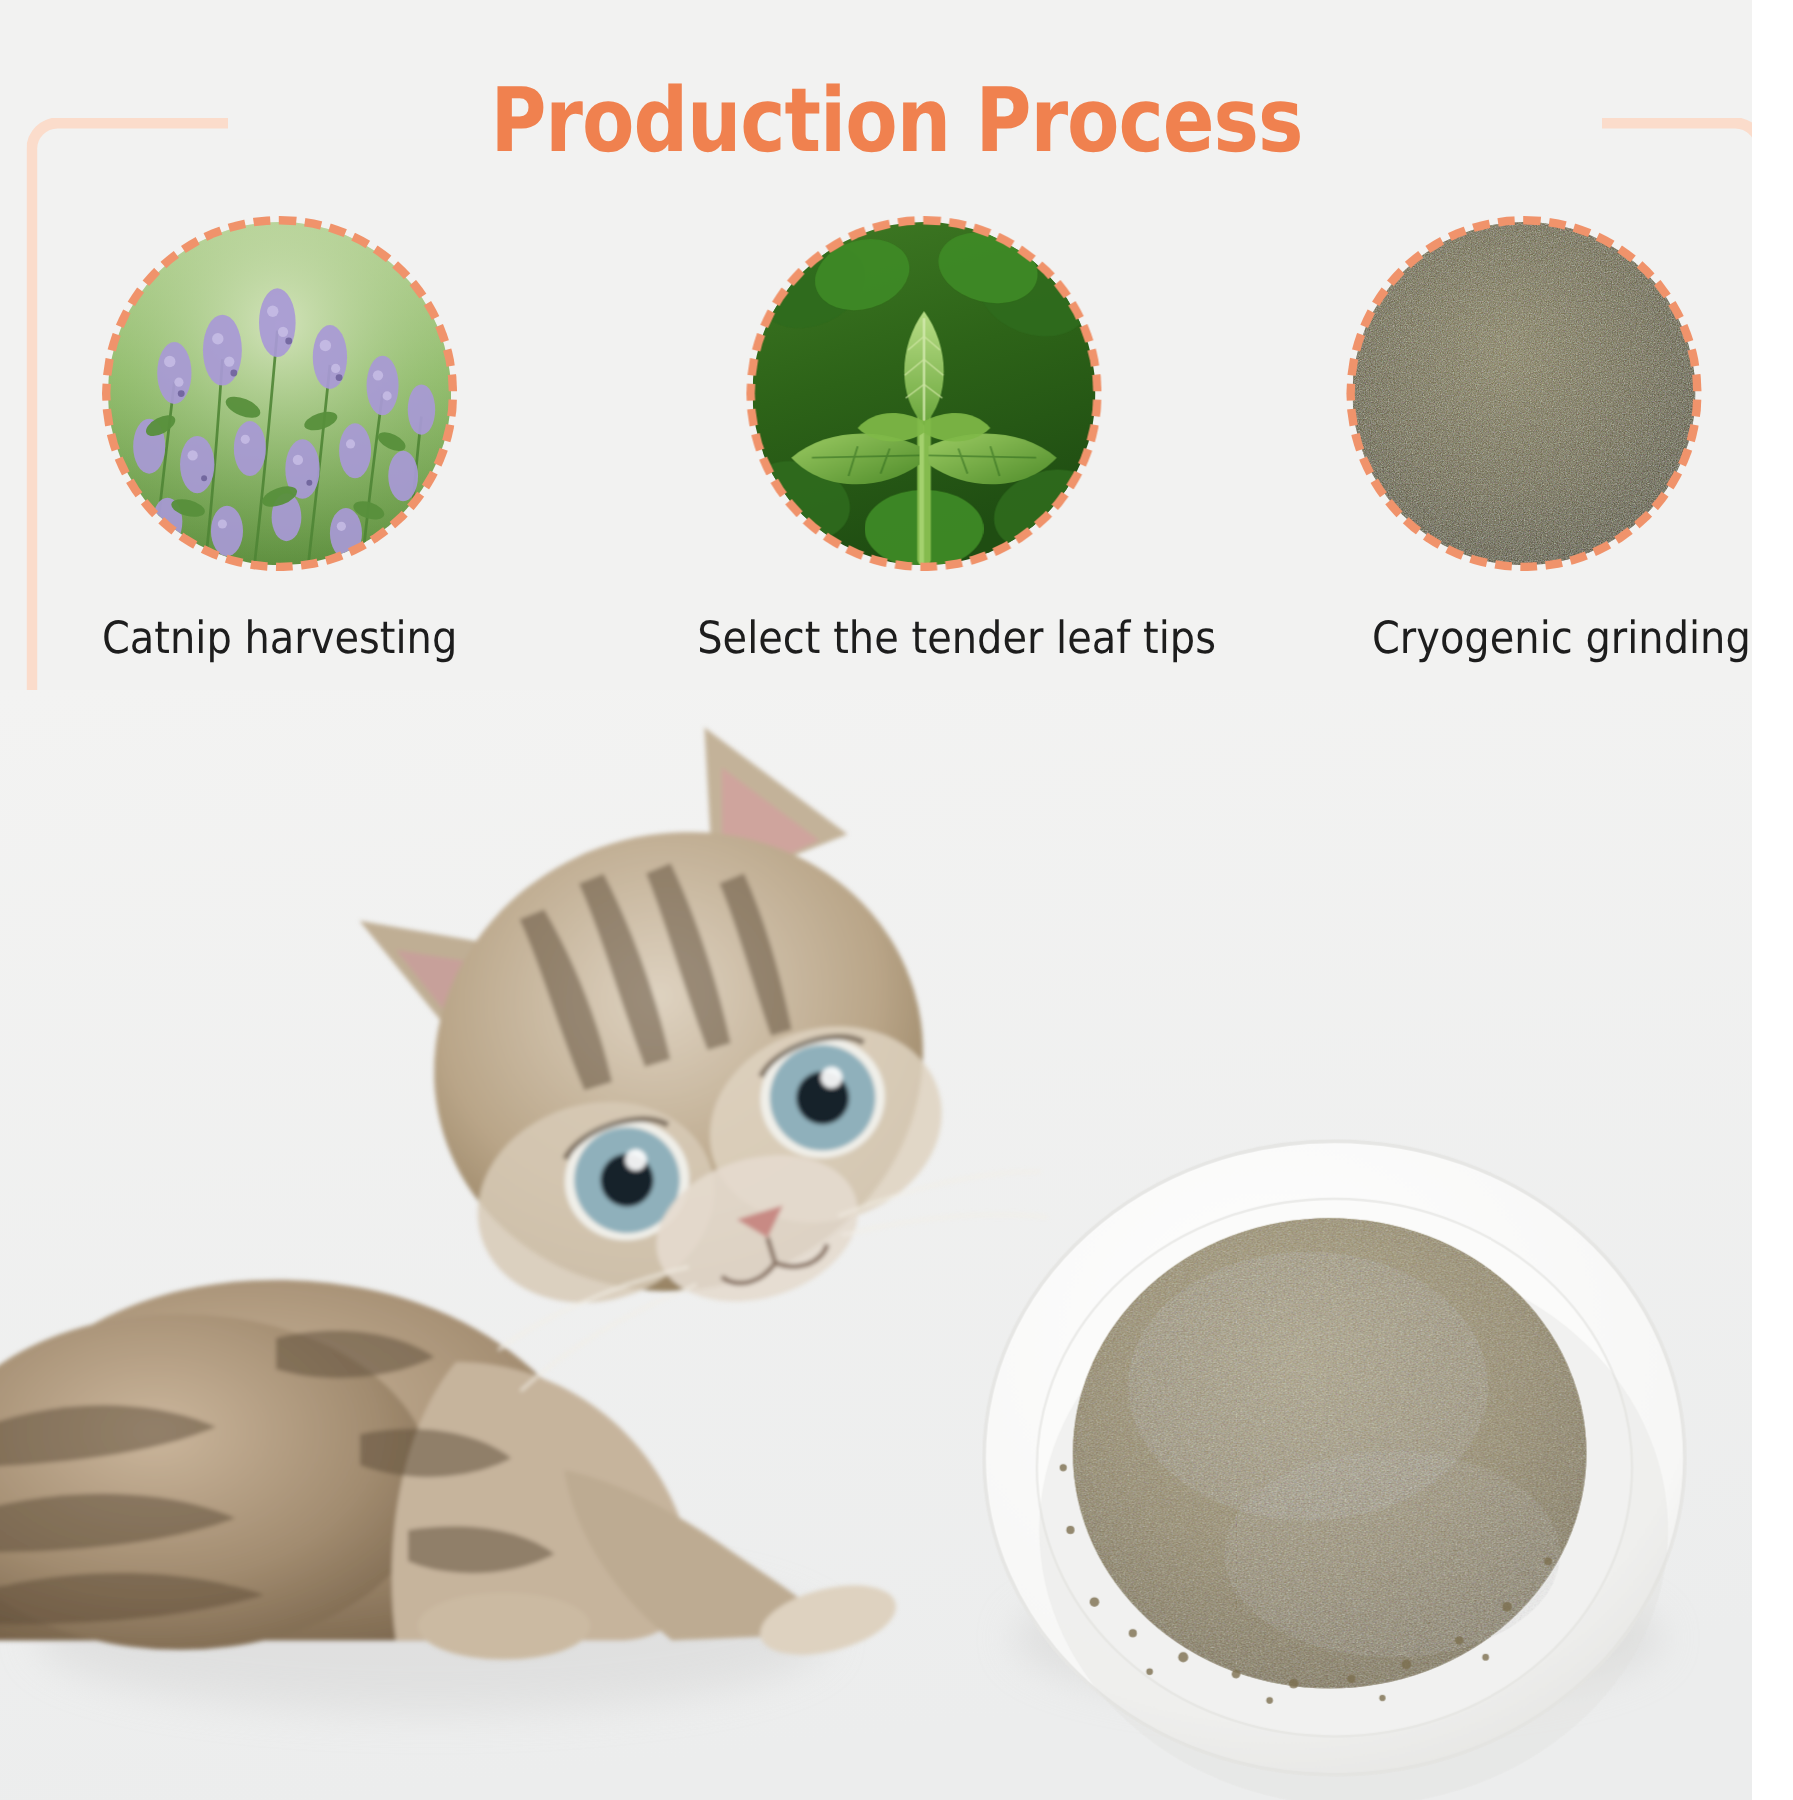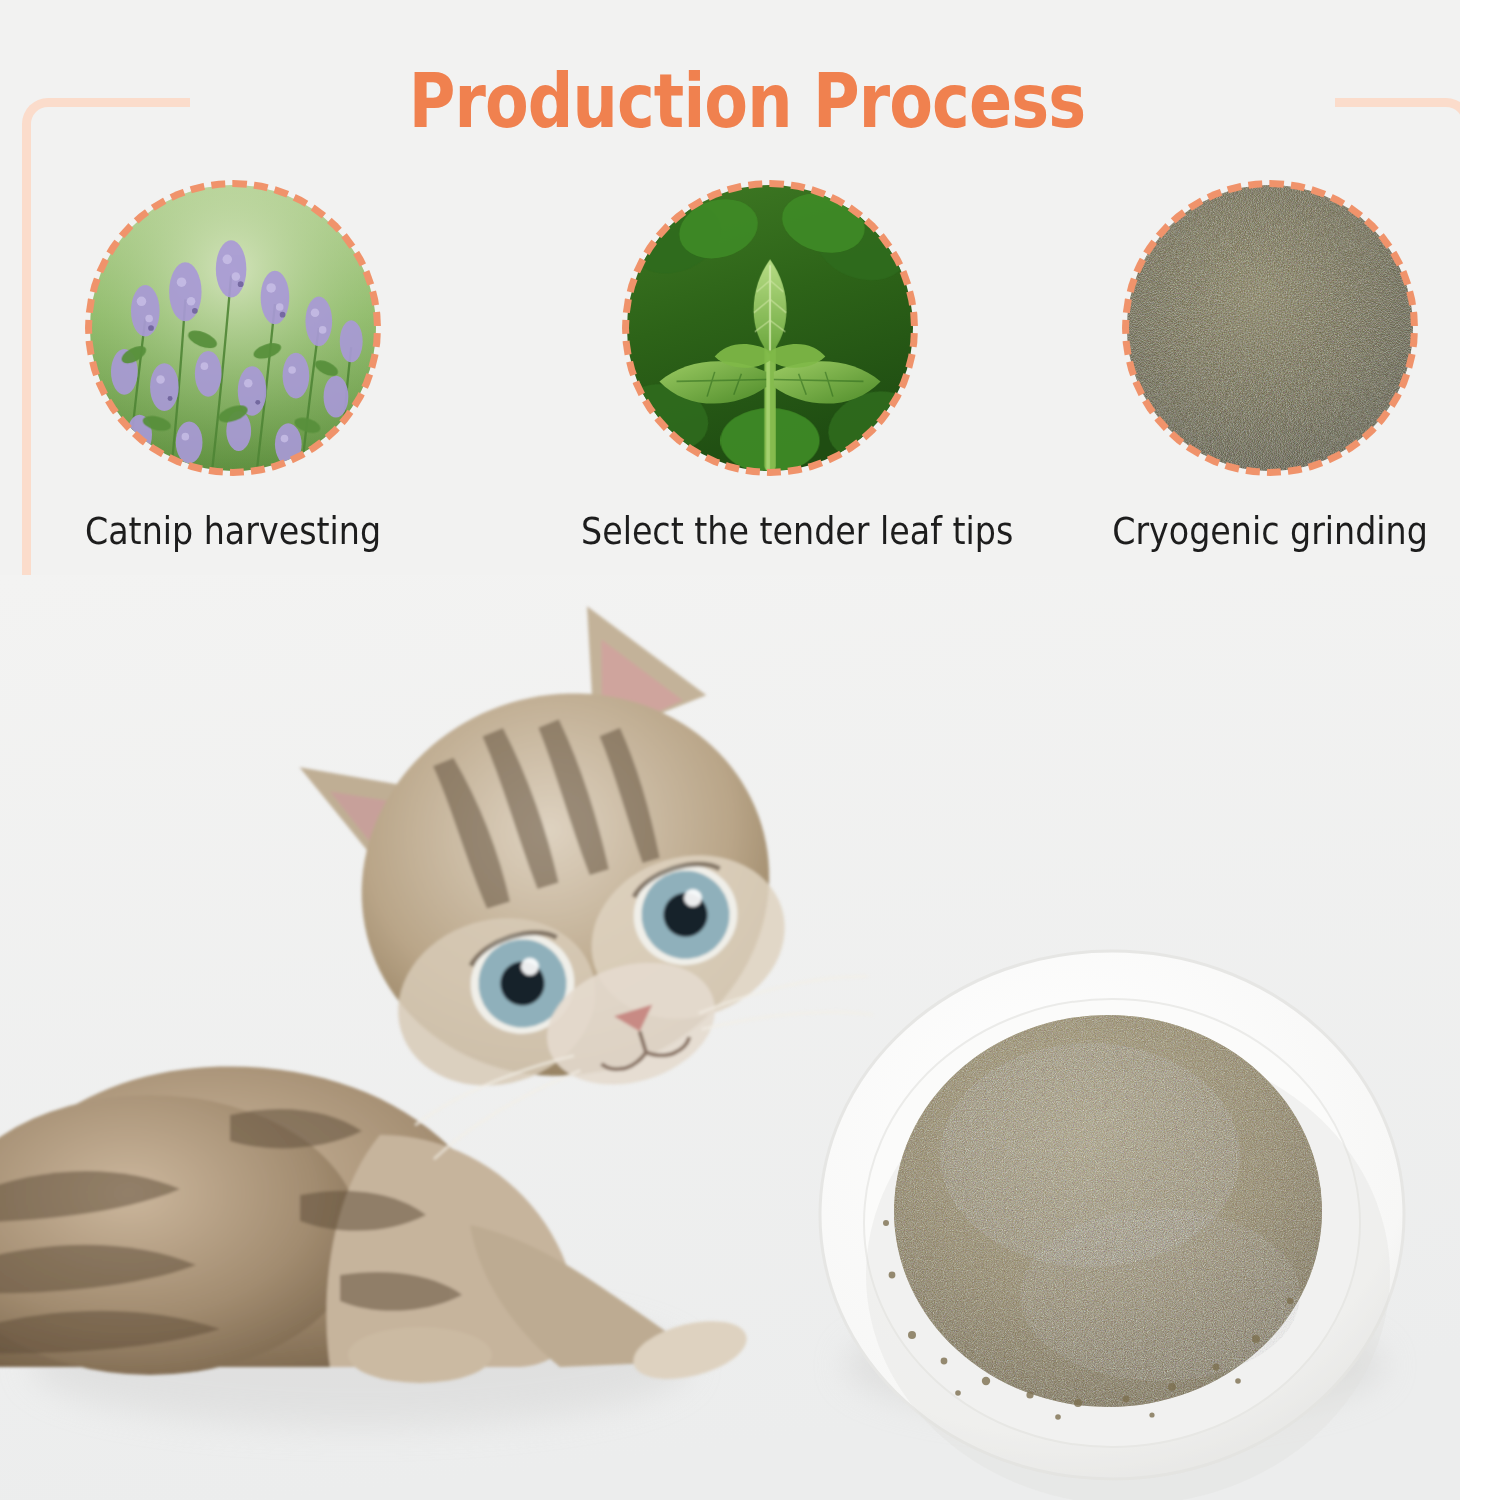--- a/index.html
+++ b/index.html
@@ -65,21 +65,21 @@
     height: 380px;
   }
   .step {
     position: absolute;
     top: 0;
     width: 420px;
     text-align: center;
   }
   .step-1 { left: 23px; }
   .step-2 { left: 560px; }
-  .step-3 { left: 1060px; }
+  .step-3 { left: 1060px; text-align: right; }
 
   .circle-wrap {
     position: relative;
     width: 296px;
     height: 296px;
     margin: 0 auto;
   }
   .circle-dash {
     position: absolute;
     inset: 0;

